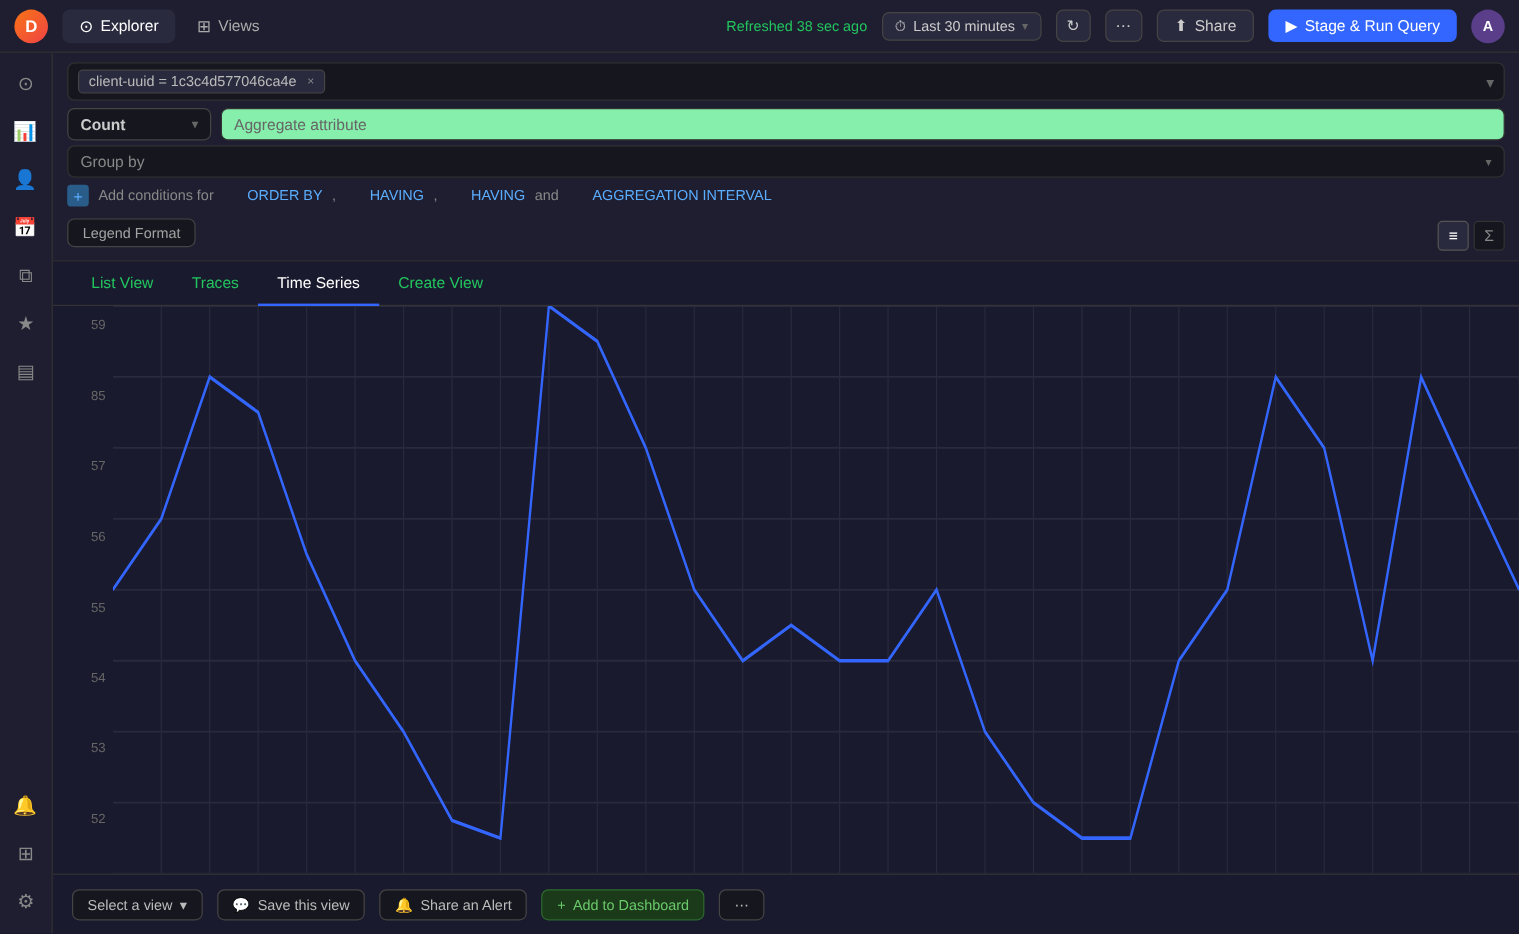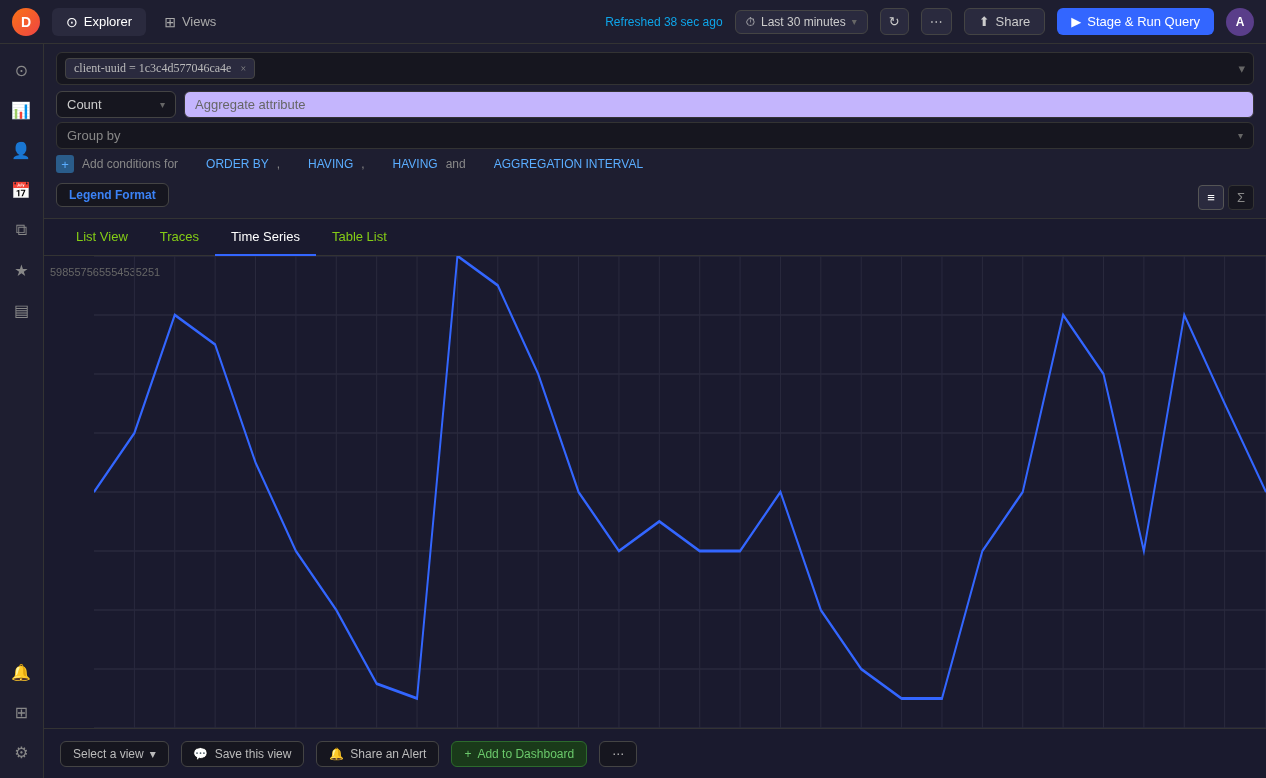--- a/index.html
+++ b/index.html
@@ -22,21 +22,21 @@
       padding: 6px 14px; border-radius: 6px; cursor: pointer;
       color: #aaa; font-size: 13px;
     }
     .nav-tab.active { background: #2a2a3e; color: #fff; }
     .nav-tab-icon { font-size: 14px; }
 
     
     .top-nav-right {
       margin-left: auto; display: flex; align-items: center; gap: 12px;
     }
-    .refresh-info { color: #0ea5e9; font-size: 12px; }
+    .refresh-info { color: #22c55e; font-size: 12px; }
     .time-selector {
       display: flex; align-items: center; gap: 6px;
       background: #2a2a3e; border: 1px solid #444; border-radius: 6px;
       padding: 4px 10px; cursor: pointer; color: #ccc; font-size: 12px;
     }
     .btn-icon {
       background: #2a2a3e; border: 1px solid #444; border-radius: 6px;
       padding: 5px 8px; cursor: pointer; color: #ccc; font-size: 13px;
     }
     .share-btn {
@@ -77,42 +77,42 @@
     
     .query-builder {
       background: #1e1e30; border-bottom: 1px solid #333;
       padding: 8px 12px; flex-shrink: 0;
     }
 
     
     .filter-row {
       display: flex; align-items: center; gap: 6px;
       background: #16161f; border: 1px solid #333; border-radius: 6px;
-      padding: 5px 8px; margin-bottom: 6px; font-family: Liberation Serif, serif;
+      padding: 5px 8px; margin-bottom: 6px;
     }
     .filter-chip {
       display: flex; align-items: center; gap: 5px;
       background: #2a2a3e; border: 1px solid #444; border-radius: 4px;
       padding: 2px 8px; color: #bbb; font-size: 12px;
     }
     .filter-chip-close { color: #888; cursor: pointer; font-size: 10px; margin-left: 4px; }
     .filter-expand { margin-left: auto; color: #666; cursor: pointer; }
 
     
     .agg-row {
       display: flex; align-items: center; gap: 8px; margin-bottom: 4px;
     }
     .dropdown-select {
       display: flex; align-items: center; gap: 6px;
       background: #16161f; border: 1px solid #444; border-radius: 6px;
-      padding: 5px 10px; color: #ccc; cursor: pointer; font-size: 13px; min-width: 120px;
+      padding: 5px 10px; color: #ccc; cursor: pointer; font-size: 13px; min-width: 120px; font-weight: bold;
     }
     .dropdown-select .arrow { color: #666; font-size: 10px; margin-left: auto; }
     .agg-input {
-      flex: 1; background: #c4b5fd; border: 1px solid #333; border-radius: 6px;
+      flex: 1; background: #86efac; border: 1px solid #333; border-radius: 6px;
       padding: 5px 10px; color: #666; font-size: 13px;
     }
 
     
     .group-row {
       display: flex; align-items: center;
       background: #16161f; border: 1px solid #333; border-radius: 6px;
       padding: 5px 10px; margin-bottom: 6px; color: #888; font-size: 13px; justify-content: space-between;
     }
     .group-row .arrow { margin-left: auto; color: #666; font-size: 10px; }
@@ -124,42 +124,42 @@
     .conditions-row .plus-icon {
       width: 18px; height: 18px; background: #2a5c8a; border-radius: 3px;
       display: flex; align-items: center; justify-content: center; color: #5aadff; font-size: 13px; cursor: pointer;
     }
     .cond-link { color: #5aadff; cursor: pointer; margin-left: 20px; }
     .cond-sep { color: #888; }
 
     
     .legend-btn {
       background: #16161f; border: 1px solid #444; border-radius: 6px;
-      padding: 4px 12px; color: #3b82f6; font-size: 12px; cursor: pointer;
-      display: inline-flex; align-items: flex-end; font-weight: bold;
+      padding: 4px 12px; color: #a3a3a3; font-size: 12px; cursor: pointer;
+      display: inline-flex; align-items: flex-end;
     }
 
     
     .qb-toolbar {
       display: flex; align-items: center; gap: 4px; margin-top: 6px;
     }
     .qb-tool-btn {
       background: #16161f; border: 1px solid #333; border-radius: 4px;
       padding: 4px 8px; color: #888; cursor: pointer; font-size: 13px;
     }
     .qb-tool-btn.active { background: #2a2a3e; color: #fff; border-color: #555; }
 
     
     .view-tabs {
       display: flex; align-items: center; gap: 0;
       background: #1a1a2e; border-bottom: 1px solid #333;
       padding: 0 16px; flex-shrink: 0;
     }
     .view-tab {
-      padding: 10px 16px; color: #84cc16; cursor: pointer; font-size: 13px;
+      padding: 10px 16px; color: #22c55e; cursor: pointer; font-size: 13px;
       border-bottom: 2px solid transparent; margin-bottom: -1px;
     }
     .view-tab.active { color: #fff; border-bottom-color: #3366ff; }
 
     
     .chart-area {
       flex: 1; background: #1a1a2e; position: relative; overflow: hidden;
     }
 
     
@@ -180,21 +180,21 @@
     }
     .bottom-btn-primary {
       display: flex; align-items: center; gap: 6px;
       background: #1a3a1a; border: 1px solid #2d6a2d; border-radius: 6px;
       padding: 5px 12px; color: #6bc96b; cursor: pointer; font-size: 12px;
     }
 
     
     .y-labels {
       position: absolute; left: 0; top: 0; bottom: 0; width: 50px;
-      display: flex; flex-direction: row; justify-content: space-between;
+      display: flex; flex-direction: column; justify-content: space-between;
       padding: 10px 6px 30px 6px; color: #666; font-size: 11px; text-align: right;
     }
     .x-label-item { display: flex; flex-direction: column; align-items: center; }
   </style>
 </head>
 <body>
 
 <div class="top-nav">
   <div class="nav-logo">
     <span>D</span>
@@ -307,21 +307,21 @@
       <div class="view-tab">
         <span>List View</span>
       </div>
       <div class="view-tab">
         <span>Traces</span>
       </div>
       <div class="view-tab active">
         <span>Time Series</span>
       </div>
       <div class="view-tab">
-        <span>Table List</span>
+        <span>Create View</span>
       </div>
     </div>
 
     <div class="chart-area">
 
       <div class="y-labels">
         <span>59</span>
         <span>85</span>
         <span>57</span>
         <span>56</span>

